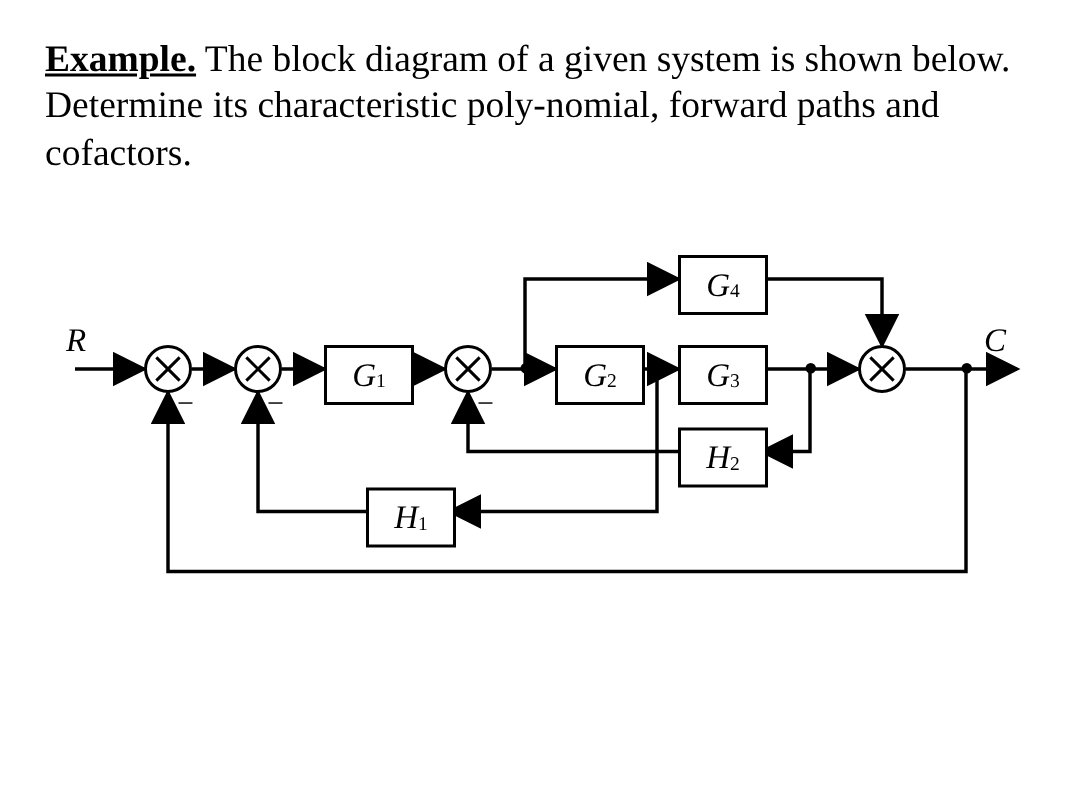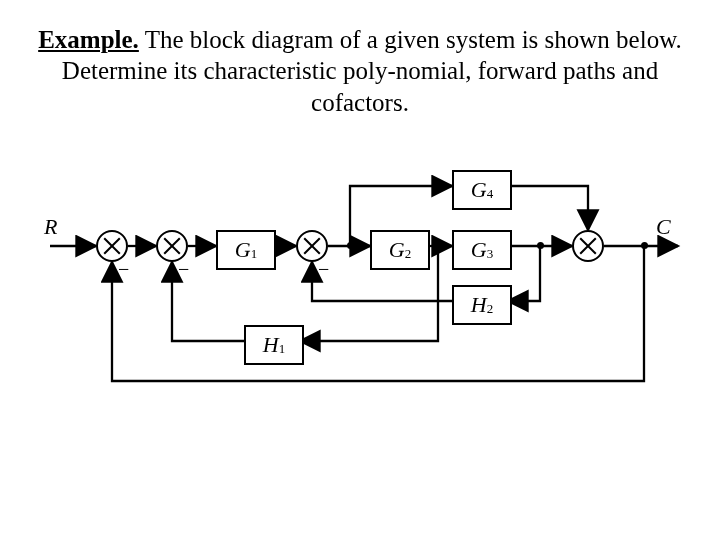--- a/index.html
+++ b/index.html
@@ -1,16 +1,16 @@
 <!DOCTYPE html>
 <html><head>
 <meta charset="utf-8">
 <style>
   html,body{margin:0;padding:0;width:720px;height:540px;background:#fff;font-family:"Times New Roman",Times,serif;}
-  .page{padding:24px 30px;text-align:center;}
+  .page{padding:24px 30px;}
   .caption{font-size:25px;line-height:1.25;color:#000;}
   .caption .lead{font-weight:bold;text-decoration:underline;}
   .dwrap{position:relative;width:660px;height:260px;margin-top:28px;}
   .box{position:absolute;background:#fff;border:2.3px solid #000;font-size:22px;font-style:italic;font-family:"Times New Roman",serif;display:flex;align-items:center;justify-content:center;padding:2px 0;}
   .box .sub{font-size:13px;font-style:normal;position:relative;top:4px;}
   .sum{position:absolute;width:28px;height:28px;border:2.3px solid #000;border-radius:50%;background:#fff;}
   .sum::before,.sum::after{content:"";position:absolute;background:#000;}
   .sum::before{left:50%;top:3px;bottom:3px;width:2px;transform:translateX(-50%) rotate(45deg);}
   .sum::after{left:50%;top:3px;bottom:3px;width:2px;transform:translateX(-50%) rotate(-45deg);}
   .lbl{position:absolute;font-size:22px;font-style:italic;font-family:"Times New Roman",serif;}

